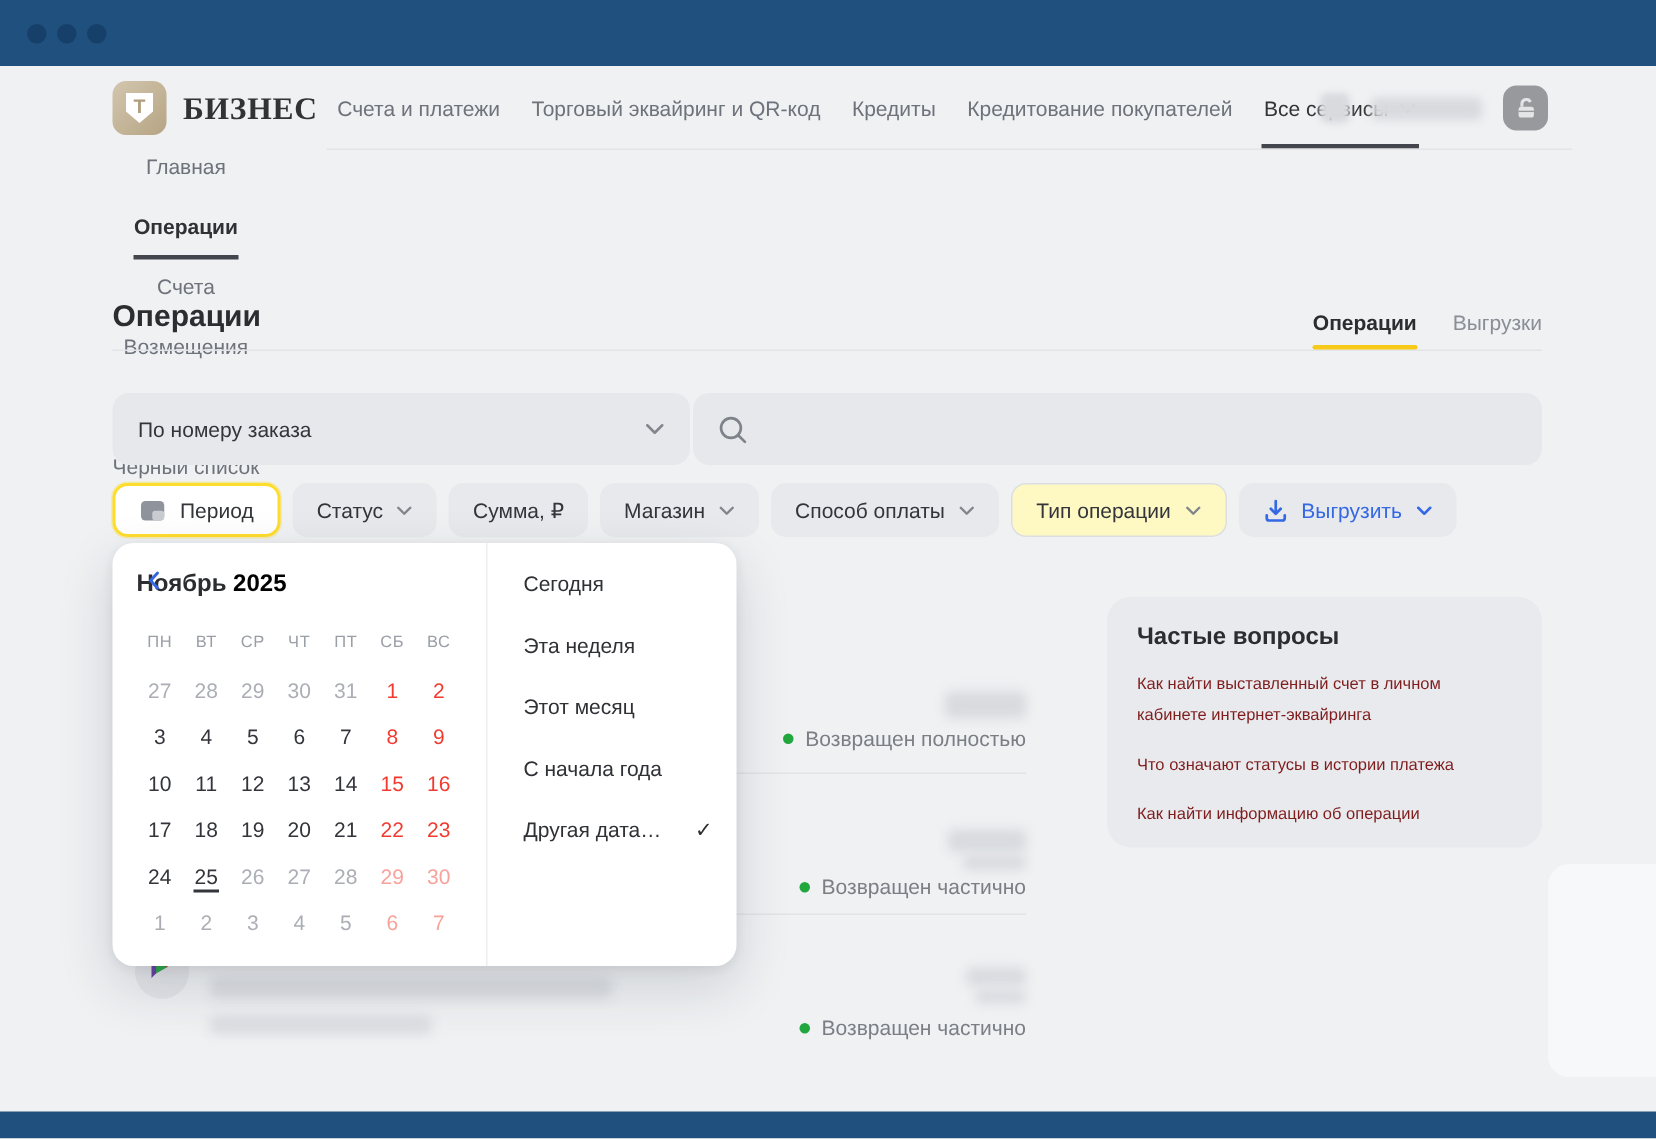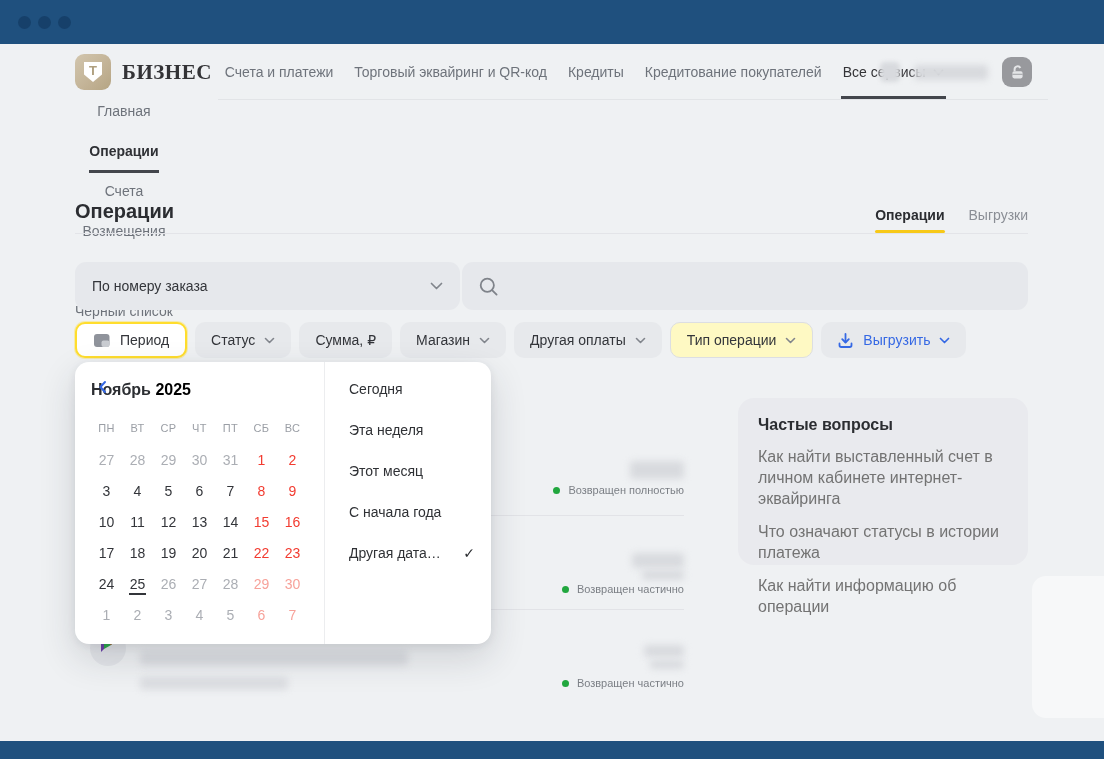--- a/index.html
+++ b/index.html
@@ -56,28 +56,28 @@
   .fbtn-export{color:#3568E4;margin-left:0;}
   .fbtn-export span{color:#3568E4;}
 
   
   .ops{position:absolute;left:75px;top:422px;width:609px;z-index:1;}
   .op-row{position:absolute;left:0;width:609px;height:94px;}
   .op-row.b{border-bottom:1px solid #E2E3E7;}
   .chip{position:absolute;background:#D8DADE;border-radius:4px;filter:blur(3.5px);}
   .status{position:absolute;right:0;display:flex;align-items:center;gap:8px;}
   .status .gdot{width:7px;height:7px;border-radius:50%;background:#21A73E;}
-  .status .stxt{font-size:11px;color:#7B7F85;}
+  .status .stxt{font-size:14px;color:#7B7F85;}
   .op-avatar{position:absolute;left:15px;width:36px;height:36px;border-radius:50%;background:#E3E5E9;display:flex;align-items:flex-start;justify-content:center;padding-top:5px;}
   .line-blur{position:absolute;background:#DCDEE2;border-radius:4px;filter:blur(3.5px);}
 
   
   .faq{position:absolute;left:738px;top:398px;width:290px;height:167px;background:#E9EAEE;border-radius:16px;padding:18px 20px;z-index:1;}
   .faq-title{font-size:16px;font-weight:700;color:#2B2D31;}
-  .faq-link{font-size:16px;color:#737373;line-height:21px;margin-top:12px;cursor:pointer;}
+  .faq-link{font-size:11px;color:#7f1d1d;line-height:21px;margin-top:12px;cursor:pointer;}
   .peek{position:absolute;left:1032px;top:576px;width:80px;height:142px;background:rgba(255,255,255,.5);border-radius:14px 0 0 14px;}
 
   
   .popup{position:absolute;left:75px;top:362px;width:416px;height:282px;background:#FFFFFF;border-radius:14px;box-shadow:0 14px 36px rgba(40,44,54,.16),0 2px 8px rgba(40,44,54,.08);z-index:10;display:flex;}
   .cal{width:249px;padding:16px 0 0 16px;}
   .cal-head{position:relative;width:217px;height:24px;display:flex;align-items:center;}
   .cal-prev{position:absolute;left:7px;top:2px;cursor:pointer;display:flex;}
   .cal-month{font-size:16px;font-weight:700;color:#2B2D31;}
   .cal-year{font-size:16px;font-weight:700;color:#000000;cursor:pointer;}
   .cal-wd{display:grid;grid-template-columns:repeat(7,31px);margin-top:20px;}
@@ -192,21 +192,21 @@
       <button class="fbtn">
         <span>Сумма, ₽</span>
       </button>
       <button class="fbtn">
         <span>Магазин</span>
         <svg width="11" height="7" viewBox="0 0 11 7">
             <path d="M1.5 1.5l4 4 4-4" fill="none" stroke="#81858C" stroke-width="1.6" stroke-linecap="round" stroke-linejoin="round"></path>
           </svg>
       </button>
       <button class="fbtn">
-        <span>Другая оплаты</span>
+        <span>Способ оплаты</span>
         <svg width="11" height="7" viewBox="0 0 11 7">
             <path d="M1.5 1.5l4 4 4-4" fill="none" stroke="#81858C" stroke-width="1.6" stroke-linecap="round" stroke-linejoin="round"></path>
           </svg>
       </button>
       <button class="fbtn fbtn-open">
         <span>Тип операции</span>
         <svg width="11" height="7" viewBox="0 0 11 7">
             <path d="M1.5 1.5l4 4 4-4" fill="none" stroke="#81858C" stroke-width="1.6" stroke-linecap="round" stroke-linejoin="round"></path>
           </svg>
       </button>

